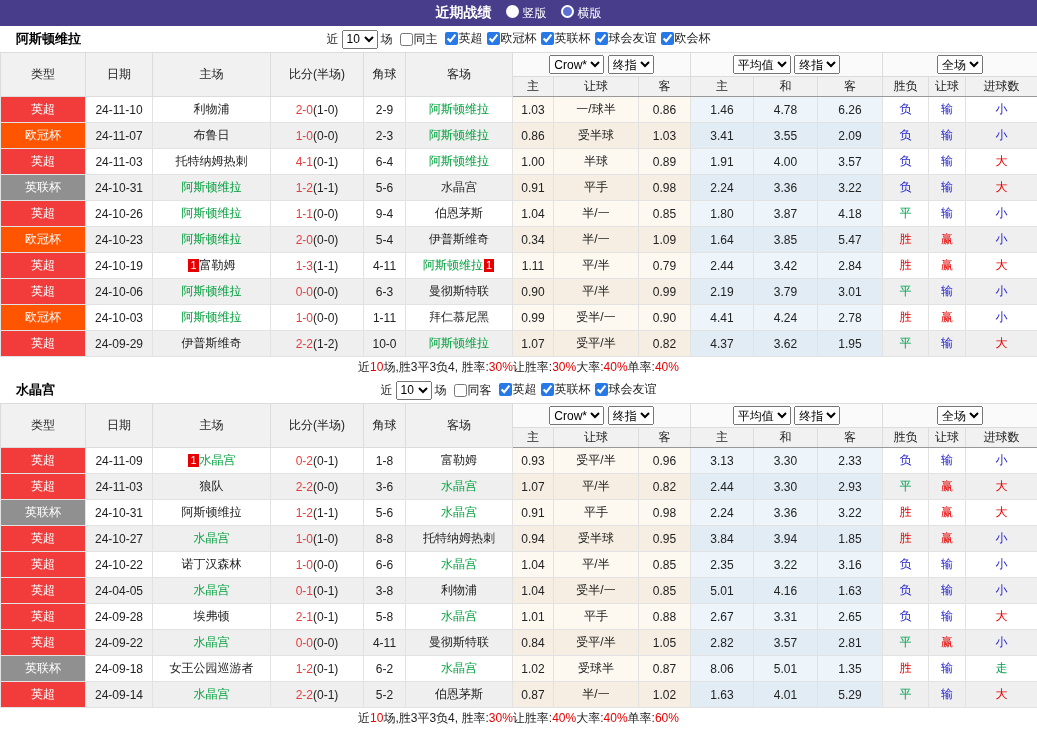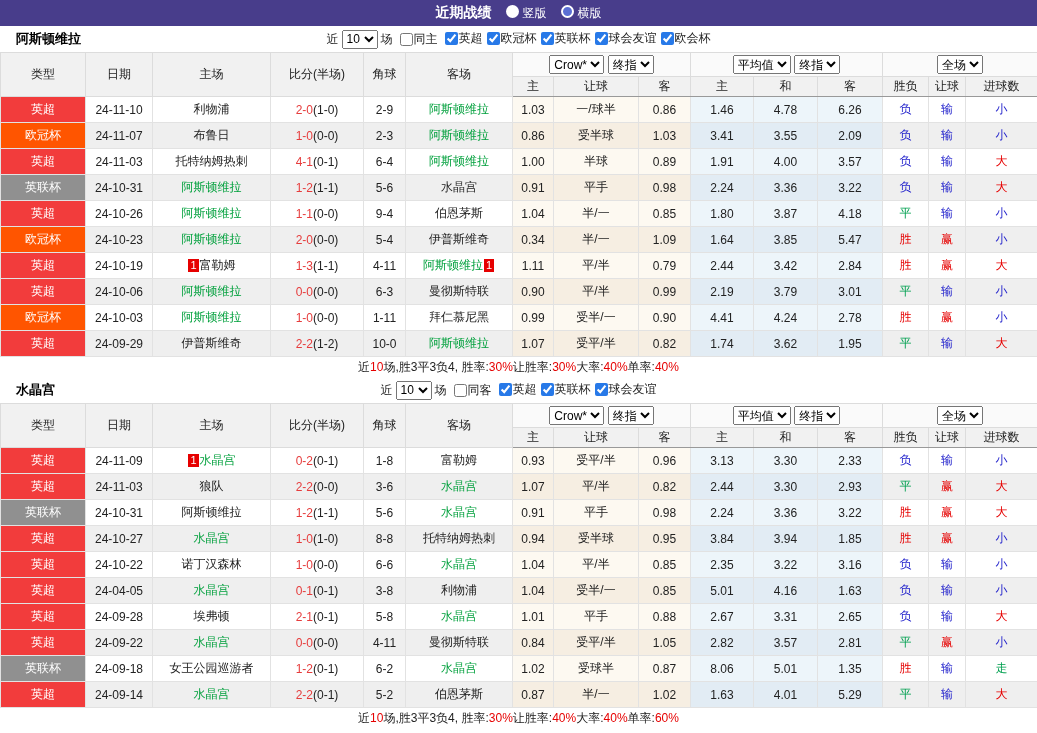--- a/index.html
+++ b/index.html
@@ -301,21 +301,21 @@
         <tr class="even">
     <td class="c-league" style="background: rgb(242, 60, 60);">英超</td>
     <td class="c-date">24-09-29</td>
     <td class="c-home"><span>伊普斯维奇</span></td>
     <td class="c-score"><span class="s-main">2-2</span><span class="s-half">(1-2)</span></td>
     <td class="c-corner">10-0</td>
     <td class="c-away"><span style="color: rgb(0, 160, 60);">阿斯顿维拉</span></td>
     <td class="cream">1.07</td>
     <td class="cream">受平/半</td>
     <td class="cream">0.82</td>
-    <td class="cblue">1.74</td>
+    <td class="cblue">4.37</td>
     <td class="cblue">3.62</td>
     <td class="cblue">1.95</td>
     <td style="color: rgb(0, 160, 80);">平</td>
     <td style="color: rgb(35, 35, 204);">输</td>
     <td style="color: rgb(230, 0, 0);">大</td>
   </tr>
       </tbody>
   </table>
   <div class="summary">
       <span>近</span>

